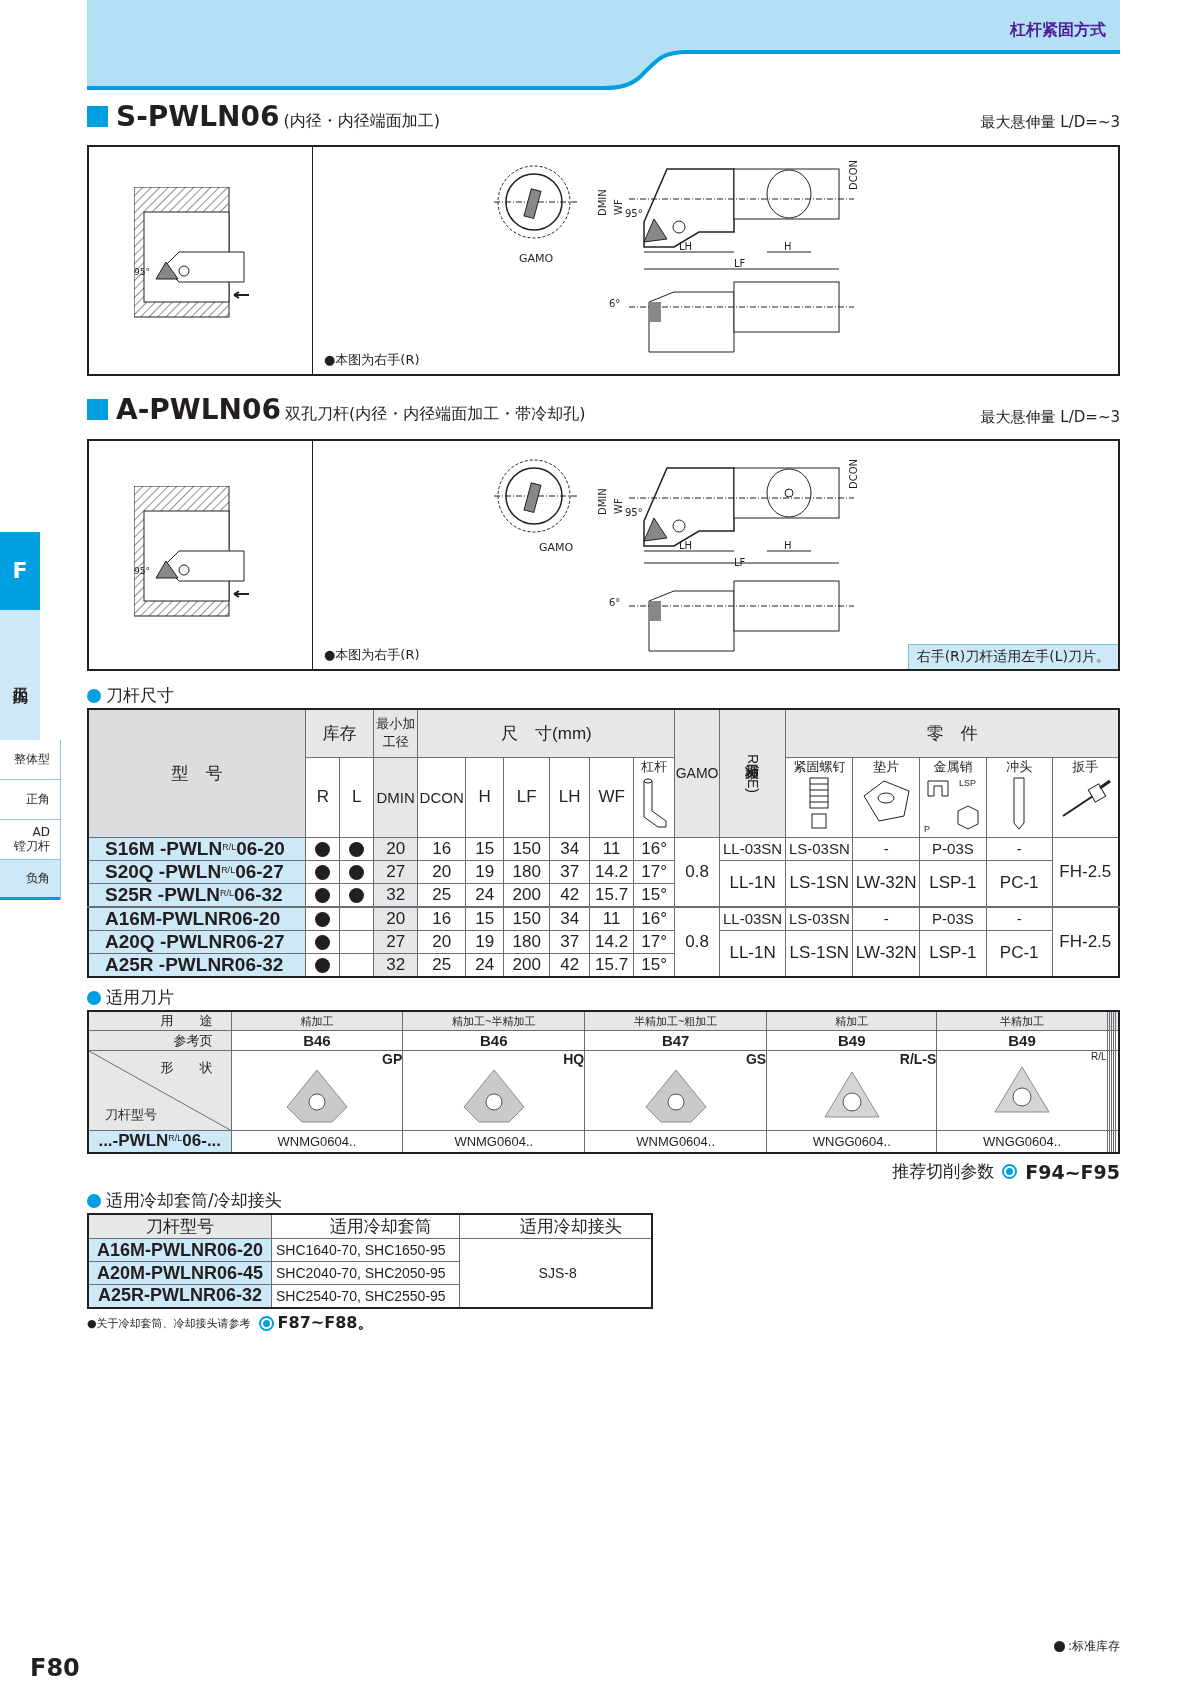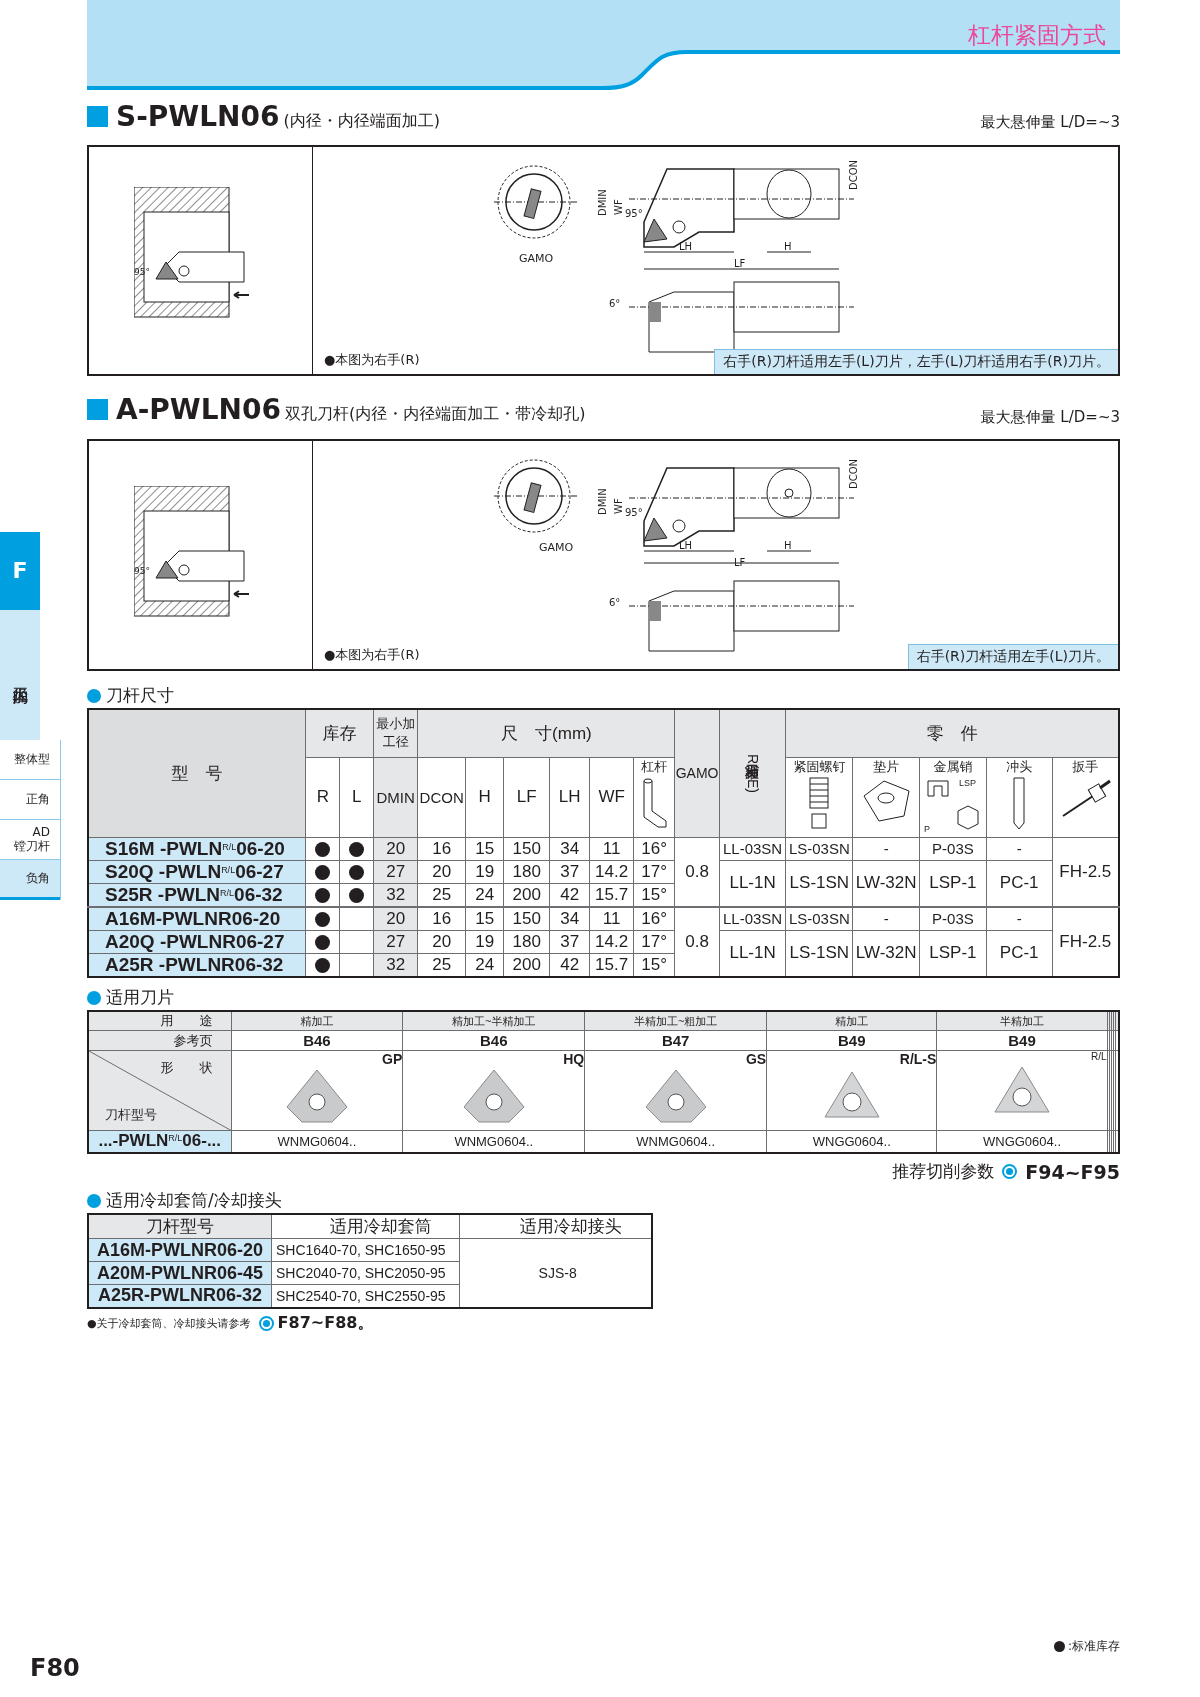--- a/index.html
+++ b/index.html
@@ -3,21 +3,21 @@
 <meta charset="utf-8">
 <style>
   * { box-sizing: border-box; margin: 0; padding: 0; }
   html, body { width: 1200px; height: 1697px; background: #ffffff; overflow: hidden; }
   body { font-family: "DejaVu Sans", "Liberation Sans", sans-serif; color: #231f20; position: relative; }
 
   
   .header { position: absolute; left: 87px; top: 0; width: 1033px; height: 92px; }
   .header svg { position: absolute; left: 0; top: 0; }
   .header-title { position: absolute; left: 12px; top: 30px; font-size: 34px; font-weight: bold; color: #231f20; letter-spacing: 0px; white-space: nowrap; }
-  .header-sub { position: absolute; right: 14px; top: 20px; font-size: 23px; font-weight: normal; color: #ec4899; }
+  .header-sub { position: absolute; right: 14px; top: 20px; font-size: 16px; font-weight: bold; color: #4c1d95; }
 
   
   .section-title { position: absolute; left: 87px; display: flex; align-items: baseline; white-space: nowrap; }
   .sq { width: 21px; height: 21px; background: #00a0e0; display: inline-block; margin-right: 8px; align-self: center; }
   .model { font-size: 28px; font-weight: bold; color: #231f20; }
   .model-desc { font-size: 16px; color: #231f20; margin-left: 4px; }
   .maxld { position: absolute; right: 80px; font-size: 15px; color: #231f20; }
 
   
   .diagram { position: absolute; left: 87px; width: 1033px; border: 2px solid #231f20; background: #fff; }
@@ -156,21 +156,20 @@
     <text x="195" y="93" font-size="10" fill="#231f20">H</text>
     <line x1="55" y1="112" x2="250" y2="112" stroke="#231f20"></line>
     <text x="145" y="110" font-size="10" fill="#231f20">LF</text>
     <path d="M60 145 L85 135 H145 V195 H60 Z" fill="#fff" stroke="#231f20"></path>
     <rect x="145" y="125" width="105" height="50" fill="#fff" stroke="#231f20"></rect>
     <line x1="40" y1="150" x2="265" y2="150" stroke="#231f20" stroke-dasharray="6 2 1 2"></line>
     <rect x="60" y="145" width="12" height="20" fill="#888"></rect>
     <text x="20" y="150" font-size="10" fill="#231f20">6°</text>
   </svg>
   <div class="note">●本图为右手(R)</div>
-  <div class="callout">右手(R)刀杆适用左手(L)刀片，左手(L)刀杆适用右手(R)刀片。</div>
 </div>
 
 <div class="section-title" style="top:393px;">
   <span class="sq"></span>
   <span class="model">A-PWLN06</span>
   <span class="model-desc">双孔刀杆(内径・内径端面加工・带冷却孔)</span>
 </div>
 <div class="maxld" style="top:408px;">最大悬伸量 L/D=~3</div>
 
 <div class="diagram" style="top:439px; height:232px;">

